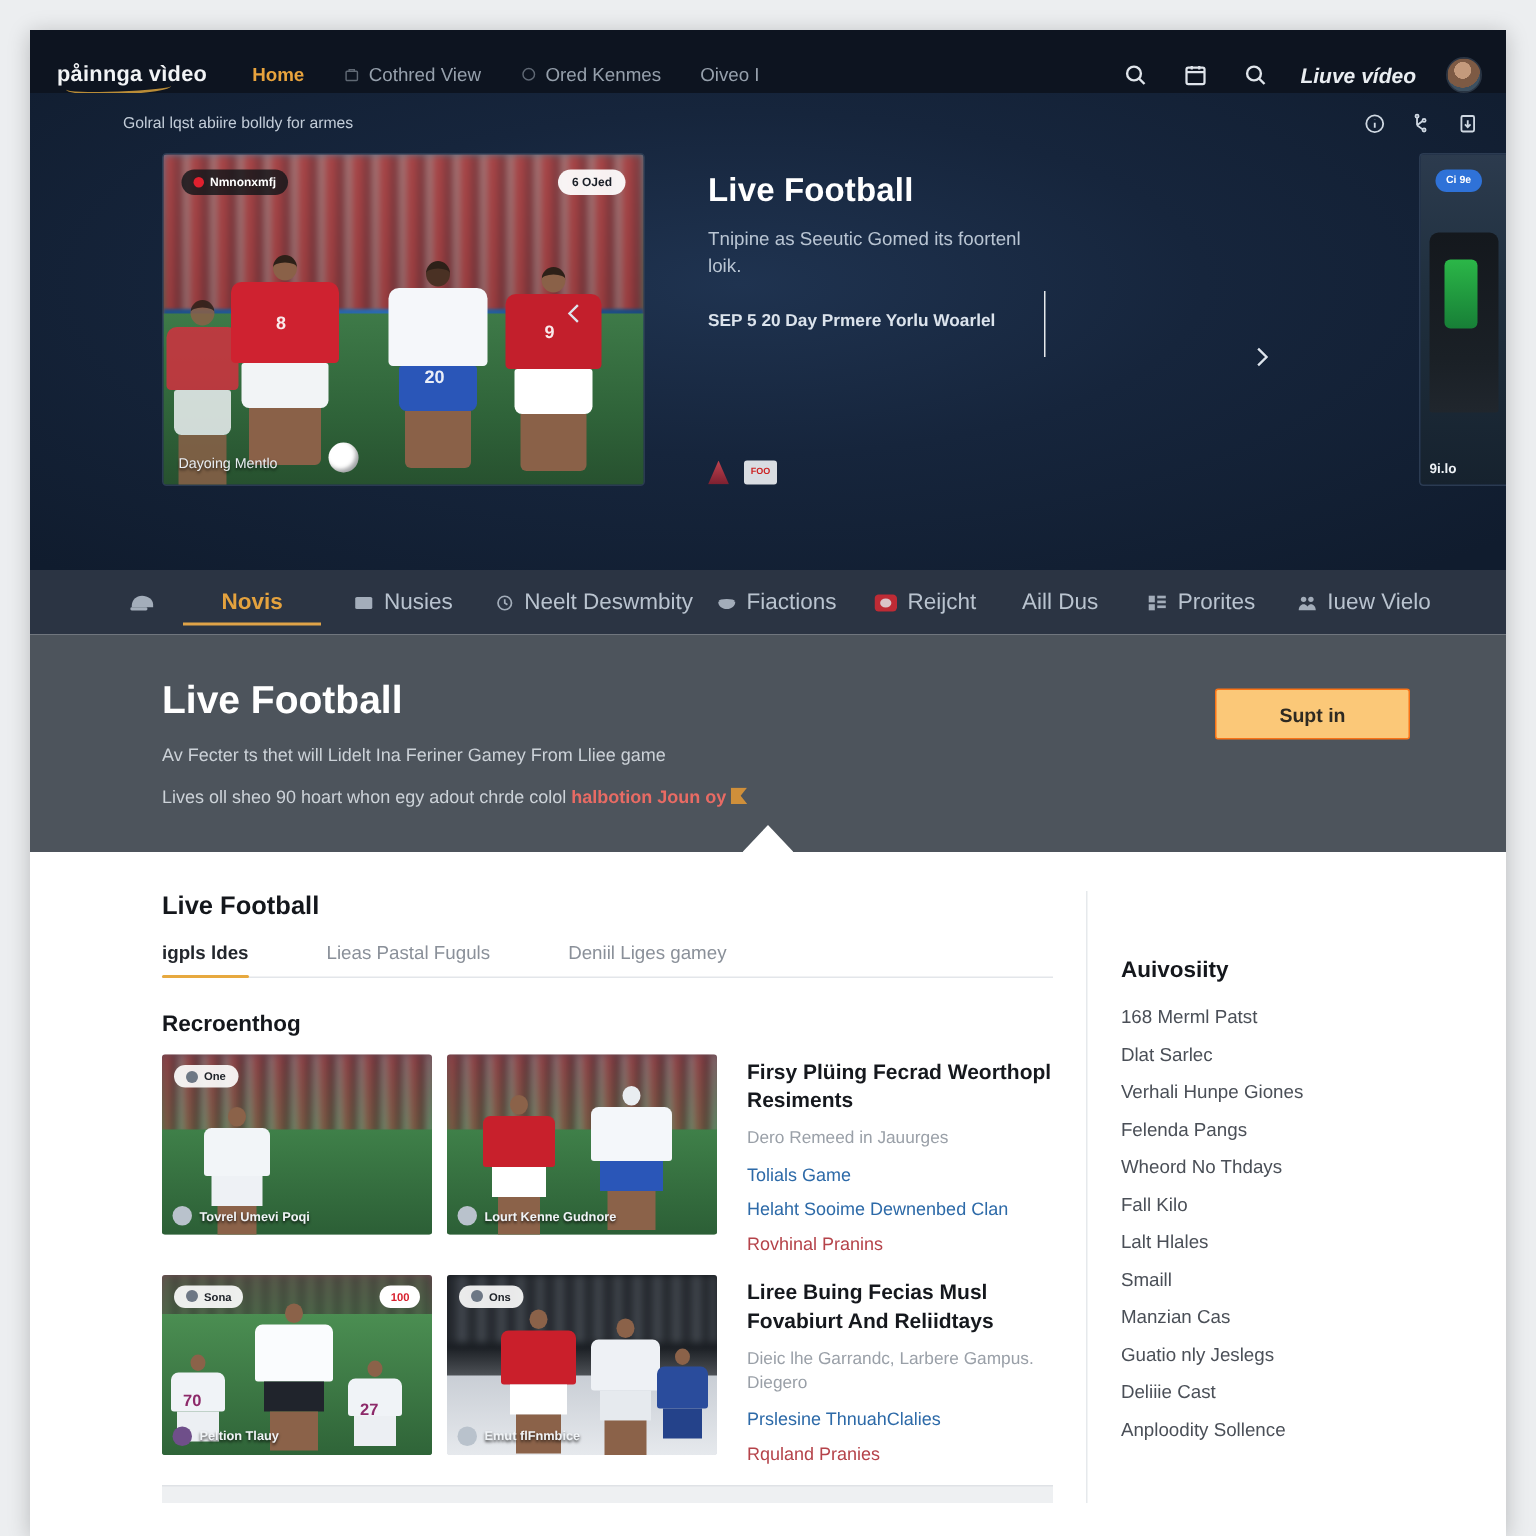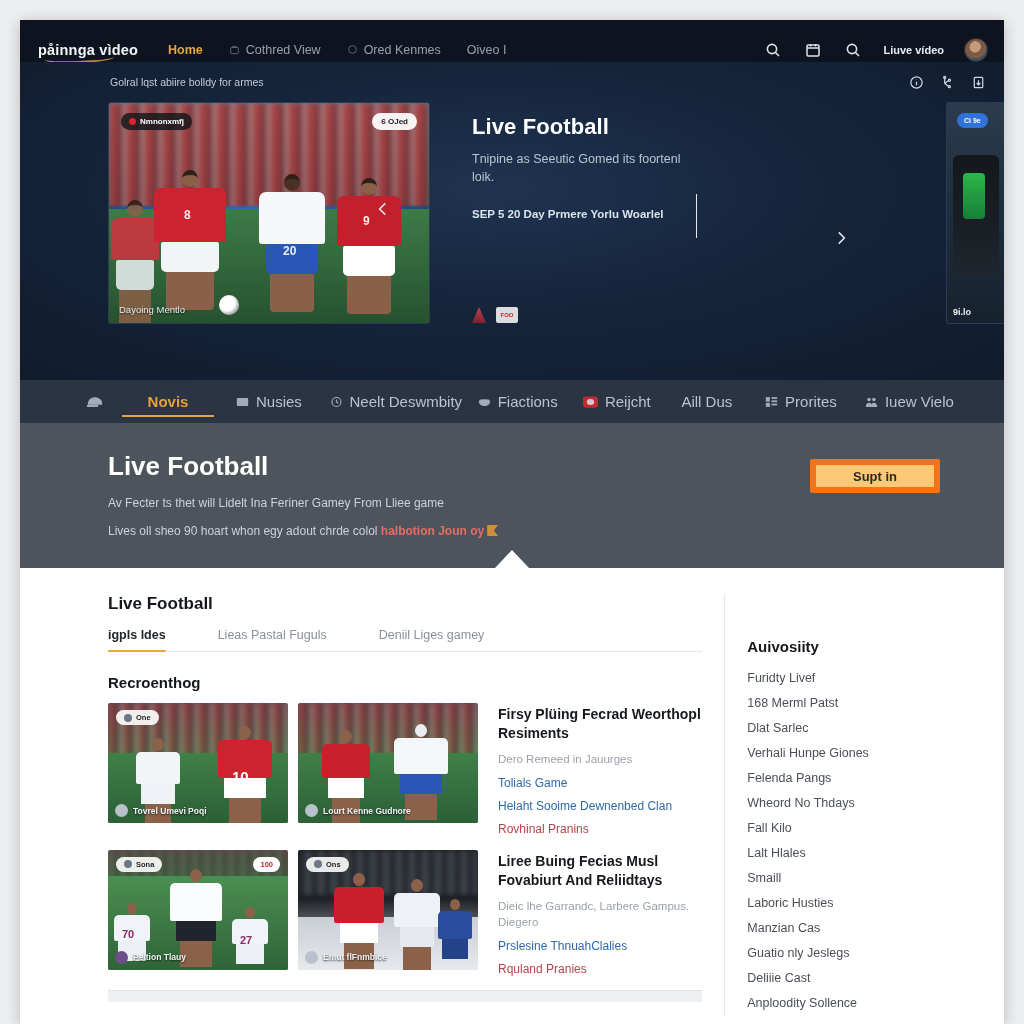--- a/index.html
+++ b/index.html
@@ -48,36 +48,36 @@
   }
   .icobtn {
     width: 20px; height: 20px; display: flex;
     align-items: center; justify-content: center; position: relative;
     color: #dfe4ea;
   }
   .icobtn.underlined::after {
     content: ""; position: absolute; bottom: -9px; left: -3px;
     width: 26px; height: 2px; background: #7fb8c4;
   }
-  .livevideo { color: #e9edf1; font-size: 11px; font-weight: 700; white-space: nowrap; filter: blur(.25px); }
+  .livevideo { color: #e9edf1; font-size: 14px; font-weight: 700; white-space: nowrap; filter: blur(.25px); font-style: italic; }
   .avatar {
     width: 24px; height: 24px; border-radius: 50%;
     background: radial-gradient(circle at 46% 36%, #c49a7c 0 30%, #7d5a44 31% 62%, #3d5060 63% 100%);
     border: 1px solid #2a3544;
   }
 
   
   .hero {
     height: 318px; position: relative; overflow: hidden;
     background:
       radial-gradient(ellipse 70% 80% at 48% 40%, #1f3350 0%, #16253c 45%, #101c2e 100%);
   }
   .hero-strip {
     height: 40px; display: flex; align-items: center;
-    padding: 0 18px 0 90px; position: relative; z-index: 4;
+    padding: 0 18px 0 62px; position: relative; z-index: 4;
   }
   .hero-strip-text { color: #c2ccd8; font-size: 10.5px; filter: blur(.3px); white-space: nowrap; }
   .hero-strip-icons { margin-left: auto; display: flex; gap: 16px; color: #cfd8e2; }
 
   .hero-stage { position: relative; height: 278px; }
 
   .hero-card {
     position: absolute; left: 88px; top: 0px;
     width: 322px; height: 222px; border-radius: 3px; overflow: hidden;
     border: 1px solid #2b3b52;
@@ -221,21 +221,21 @@
   .promo-line2 { color: #ccd2d8; font-size: 12px; margin-top: 14px; filter: blur(.3px); }
   .promo-link { color: #e86b64; font-weight: 700; }
   .promo-link .flag {
     display: inline-block; width: 11px; height: 11px; margin-left: 3px;
     background: #cf8f3a; clip-path: polygon(0 0,100% 0,60% 50%,100% 100%,0 100%);
     vertical-align: -1px;
   }
   .promo-btn {
     position: absolute; right: 64px; top: 36px;
     width: 130px; height: 34px; background: #fbc878;
-    border: 6px solid #f97316; border-radius: 2px;
+    border: 1px solid #f97316; border-radius: 2px;
     display: flex; align-items: center; justify-content: center;
     color: #2e2a22; font-size: 13px; font-weight: 700; cursor: pointer;
   }
   .notch {
     position: absolute; left: 50%; transform: translateX(-50%);
     bottom: 0; width: 34px; height: 18px; background: #ffffff;
     clip-path: polygon(50% 0, 100% 100%, 0 100%);
   }
 
   
@@ -555,27 +555,20 @@
         <div class="thumb">
           <div class="crowd2"></div>
           <div class="board"></div>
           <div class="grass"></div>
           <div class="tp" style="left:28px;width:44px;height:80px">
             <div class="h"></div>
               <div class="t" style="height:32px;background:#f2f5f8"></div>
               <div class="s" style="background:#eef1f5"></div>
               <div class="l"></div>
           </div>
-          <div class="tp" style="left:110px;width:54px;height:92px">
-            <div class="h"></div>
-              <div class="t" style="height:38px;background:#cf2230"></div>
-              <div class="s" style="background:#ffffff"></div>
-              <div class="l"></div>
-            <span style="position:absolute;left:14px;top:42px;color:#fff;font-weight:700;font-size:15px">10</span>
-          </div>
           <div class="tb-badge">
             <span class="mdot"></span>
             <span>One</span>
           </div>
           <div class="tb-cap">
             <span class="av"></span>
             <span>Tovrel Umevi Poqi</span>
           </div>
         </div>
 
@@ -679,30 +672,28 @@
           <div class="ct-link">Prslesine ThnuahClalies</div>
           <div class="ct-alt">Rquland Pranies</div>
         </div>
       </div>
 
       <div class="hr-bottom"></div>
     </div>
 
     <div class="right">
       <div class="aside-title">Auivosiity</div>
-      <div class="aside-item">Furidty Livef</div>
       <div class="aside-item">168 Merml Patst</div>
       <div class="aside-item">Dlat Sarlec</div>
       <div class="aside-item">Verhali Hunpe Giones</div>
       <div class="aside-item">Felenda Pangs</div>
       <div class="aside-item">Wheord No Thdays</div>
       <div class="aside-item">Fall Kilo</div>
       <div class="aside-item">Lalt Hlales</div>
       <div class="aside-item">Smaill</div>
-      <div class="aside-item">Laboric Husties</div>
       <div class="aside-item">Manzian Cas</div>
       <div class="aside-item">Guatio nly Jeslegs</div>
       <div class="aside-item">Deliiie Cast</div>
       <div class="aside-item">Anploodity Sollence</div>
     </div>
   </div>
 
 </div>
 
 </body></html>

